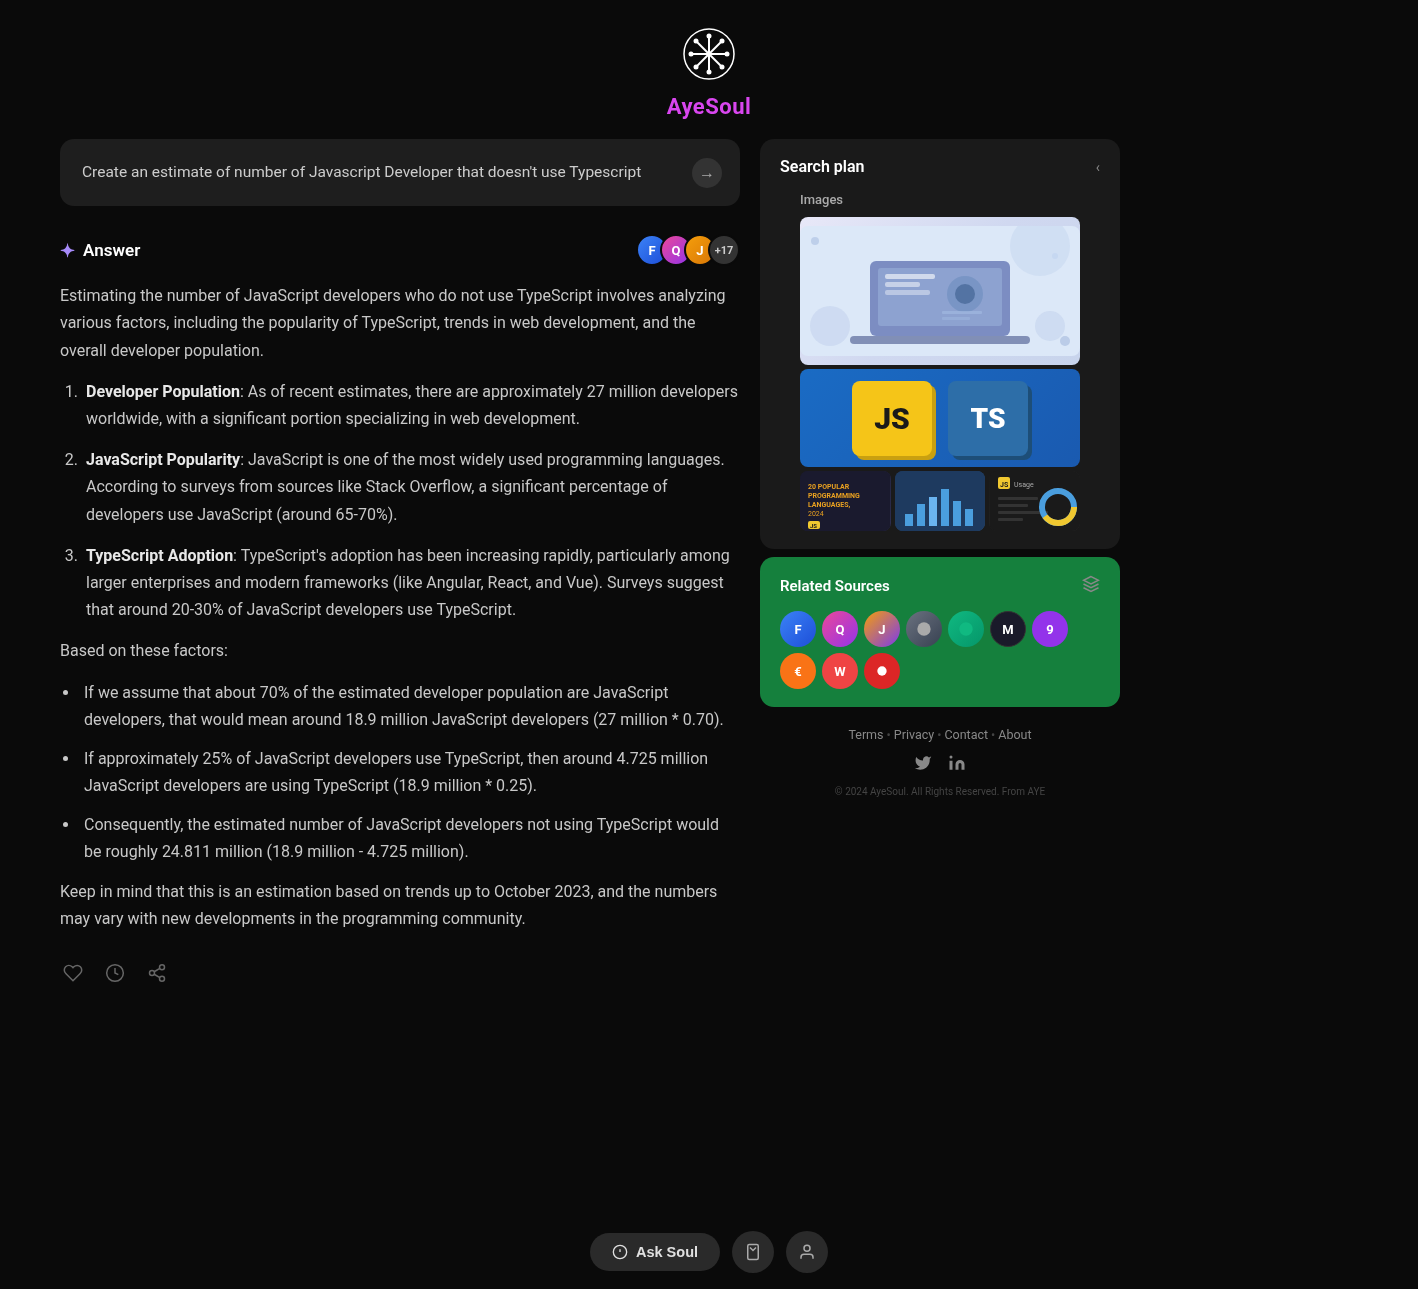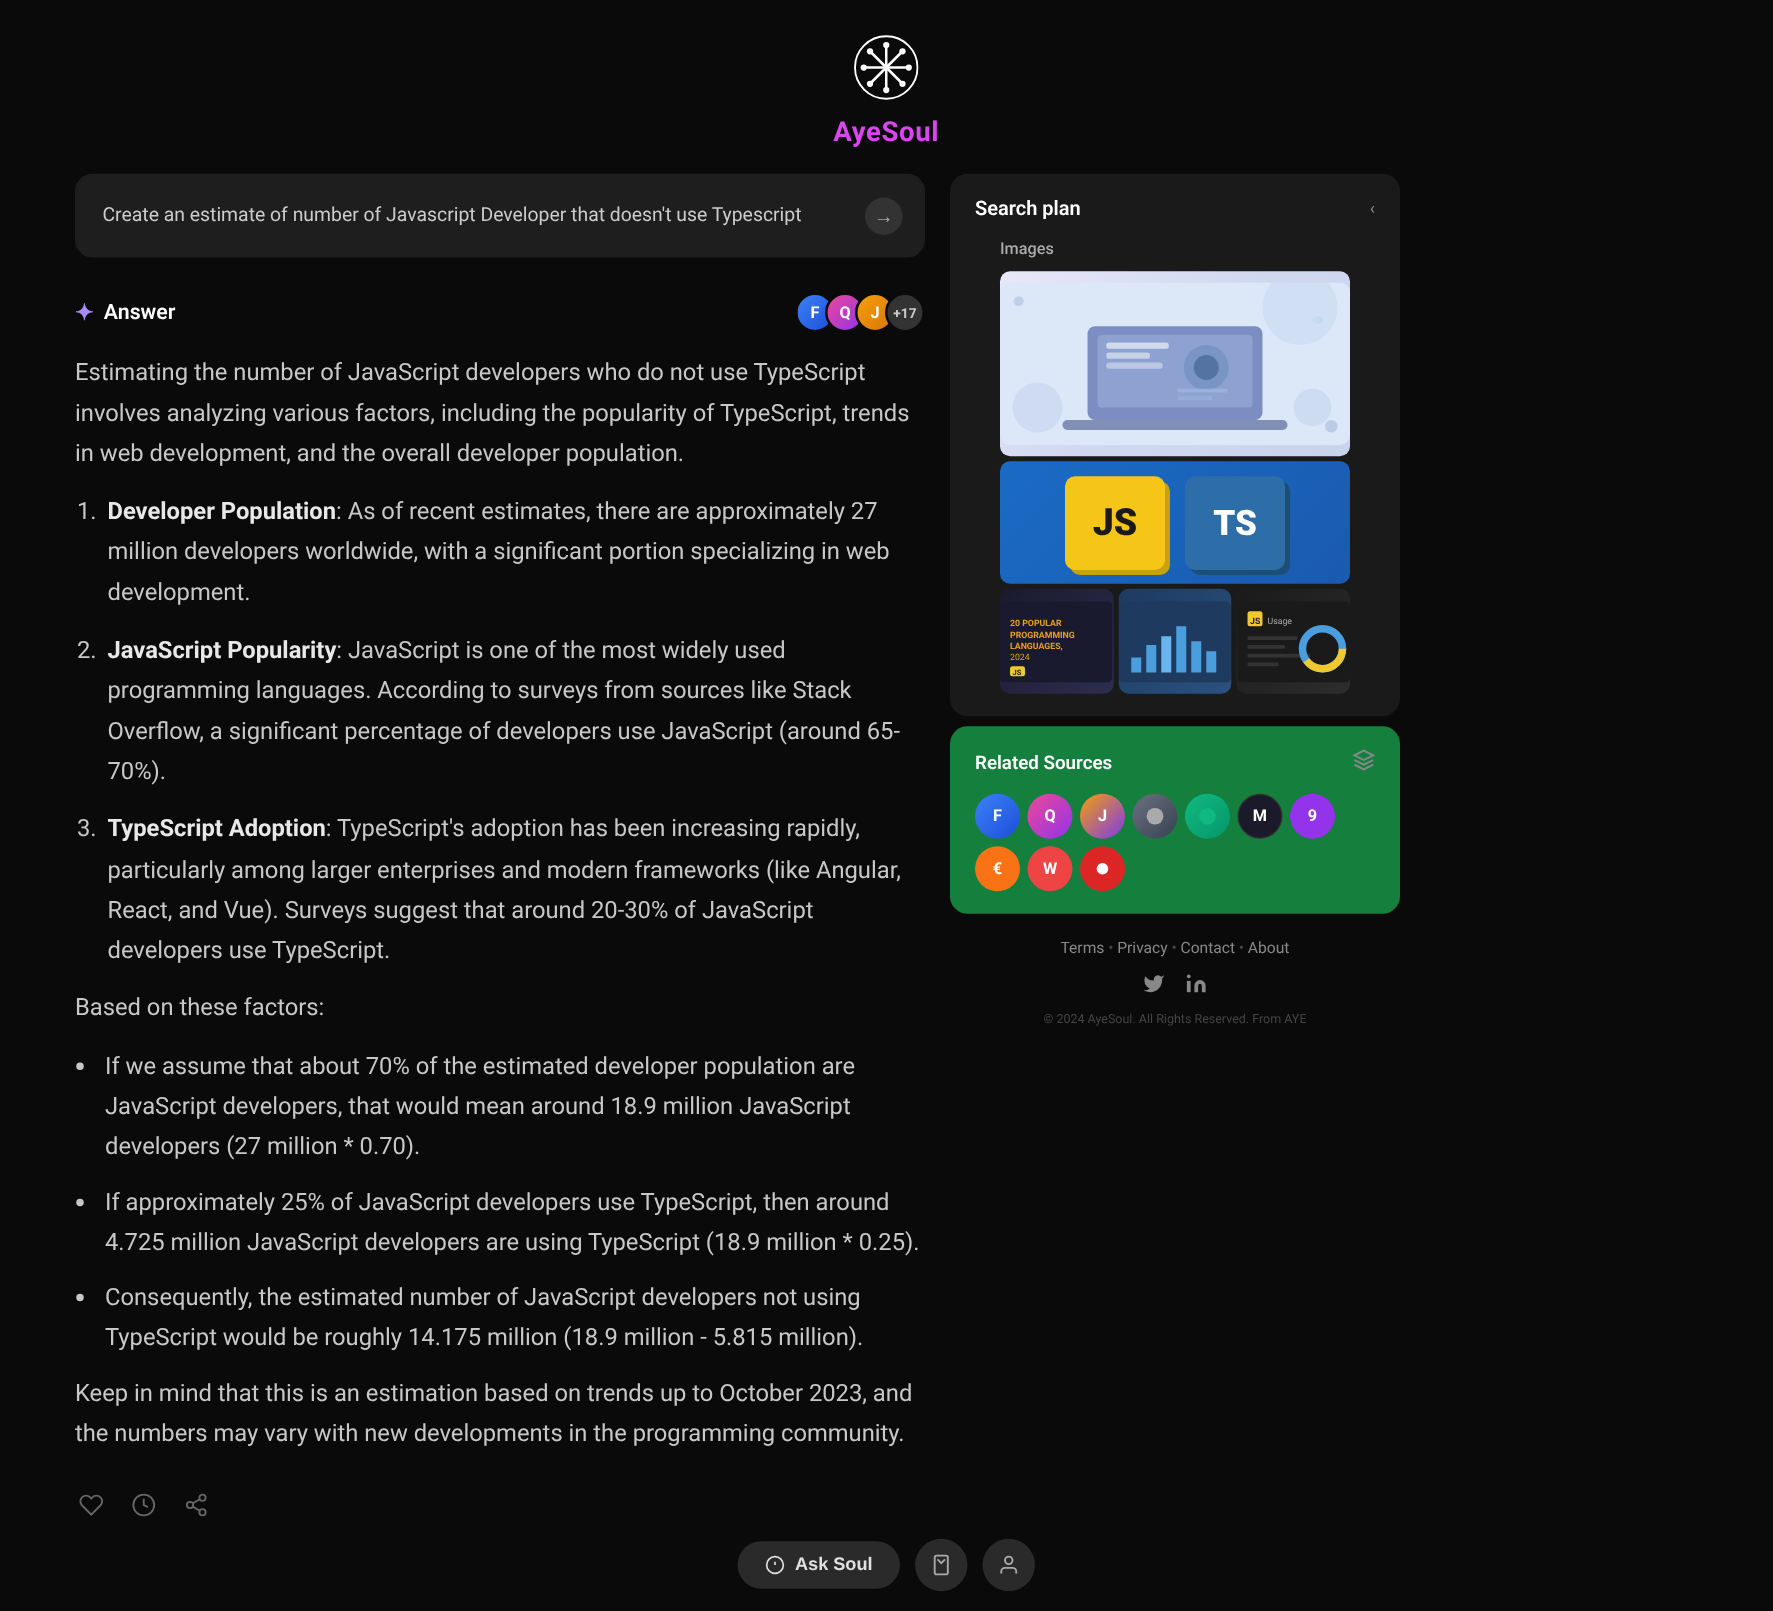--- a/index.html
+++ b/index.html
@@ -117,21 +117,21 @@
     .av2 { background: linear-gradient(135deg, #ec4899, #9333ea); }
     .av3 { background: linear-gradient(135deg, #f59e0b, #d97706); }
     .av-count {
       background: #333;
       color: #ccc;
       font-size: 11px;
     }
 
     .answer-body {
       color: #c8c8c8;
-      font-size: 19px;
+      font-size: 16px;
       line-height: 1.7;
     }
     .answer-body p { margin-bottom: 14px; }
     .answer-body ol {
       margin: 14px 0 14px 22px;
     }
     .answer-body ol li {
       margin-bottom: 14px;
       padding-left: 4px;
     }
@@ -293,21 +293,21 @@
       color: #fff;
       box-shadow: 4px 4px 0 #1d4e78;
     }
     .small-images {
       display: flex;
       gap: 4px;
       margin-top: 4px;
     }
     .small-img {
       flex: 1;
-      height: 84px;
+      height: 60px;
       border-radius: 8px;
       overflow: hidden;
       display: flex;
       align-items: center;
       justify-content: center;
     }
     .simg1 { background: linear-gradient(135deg, #1a1a2e, #2d2d4e); }
     .simg2 { background: linear-gradient(135deg, #1e3a5f, #2a5280); }
     .simg3 { background: linear-gradient(135deg, #1a1a1a, #2d2d2d); }
 
@@ -460,21 +460,21 @@
             <span class="bold">JavaScript Popularity</span><span>: JavaScript is one of the most widely used programming languages. According to surveys from sources like Stack Overflow, a significant percentage of developers use JavaScript (around 65-70%).</span>
           </li>
           <li>
             <span class="bold">TypeScript Adoption</span><span>: TypeScript's adoption has been increasing rapidly, particularly among larger enterprises and modern frameworks (like Angular, React, and Vue). Surveys suggest that around 20-30% of JavaScript developers use TypeScript.</span>
           </li>
         </ol>
         <p>Based on these factors:</p>
         <ul>
           <li>If we assume that about 70% of the estimated developer population are JavaScript developers, that would mean around 18.9 million JavaScript developers (27 million * 0.70).</li>
           <li>If approximately 25% of JavaScript developers use TypeScript, then around 4.725 million JavaScript developers are using TypeScript (18.9 million * 0.25).</li>
-          <li>Consequently, the estimated number of JavaScript developers not using TypeScript would be roughly 14.175 million (18.9 million - 5.815 million).</li>
+          <li>Consequently, the estimated number of JavaScript developers not using TypeScript would be roughly 24.811 million (18.9 million - 4.725 million).</li>
         </ul>
         <p>Keep in mind that this is an estimation based on trends up to October 2023, and the numbers may vary with new developments in the programming community.</p>
       </div>
 
       <div class="action-bar">
         <div class="action-icon">
           <svg width="20" height="20" viewBox="0 0 24 24" fill="none" stroke="#666" stroke-width="1.8">
             <path d="M20.84 4.61a5.5 5.5 0 0 0-7.78 0L12 5.67l-1.06-1.06a5.5 5.5 0 0 0-7.78 7.78l1.06 1.06L12 21.23l7.78-7.78 1.06-1.06a5.5 5.5 0 0 0 0-7.78z"></path>
           </svg>
         </div>

